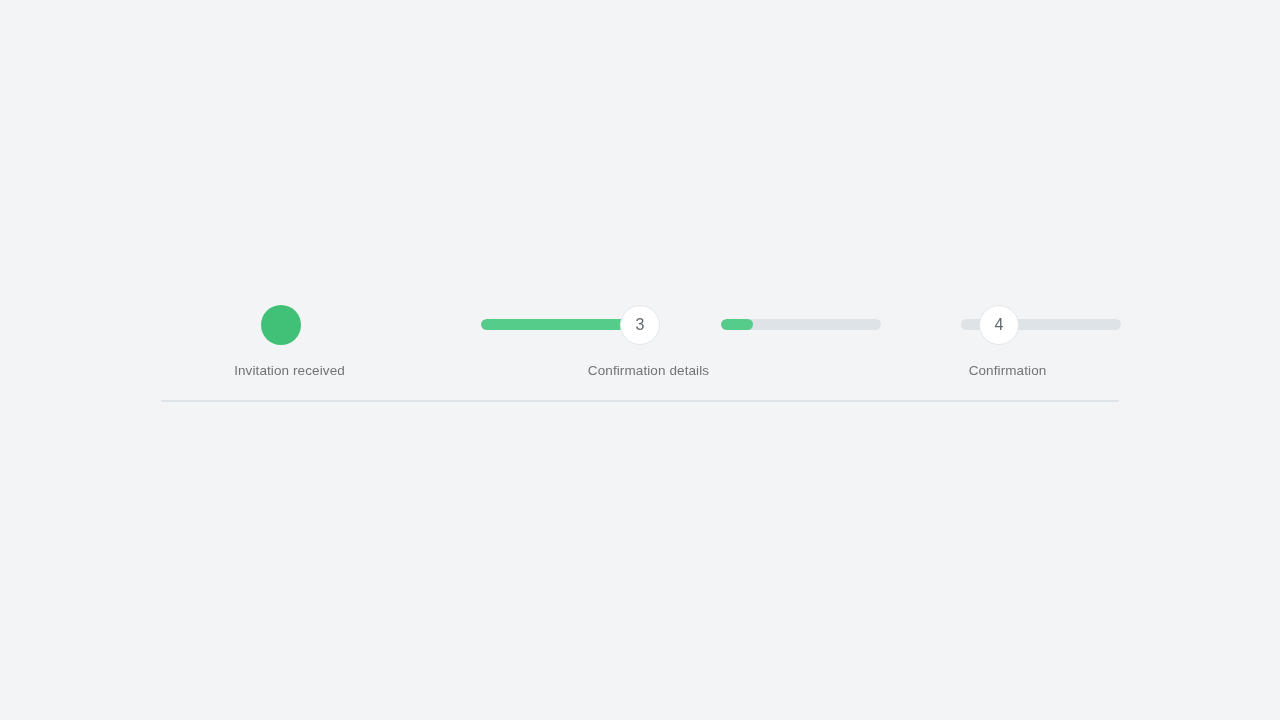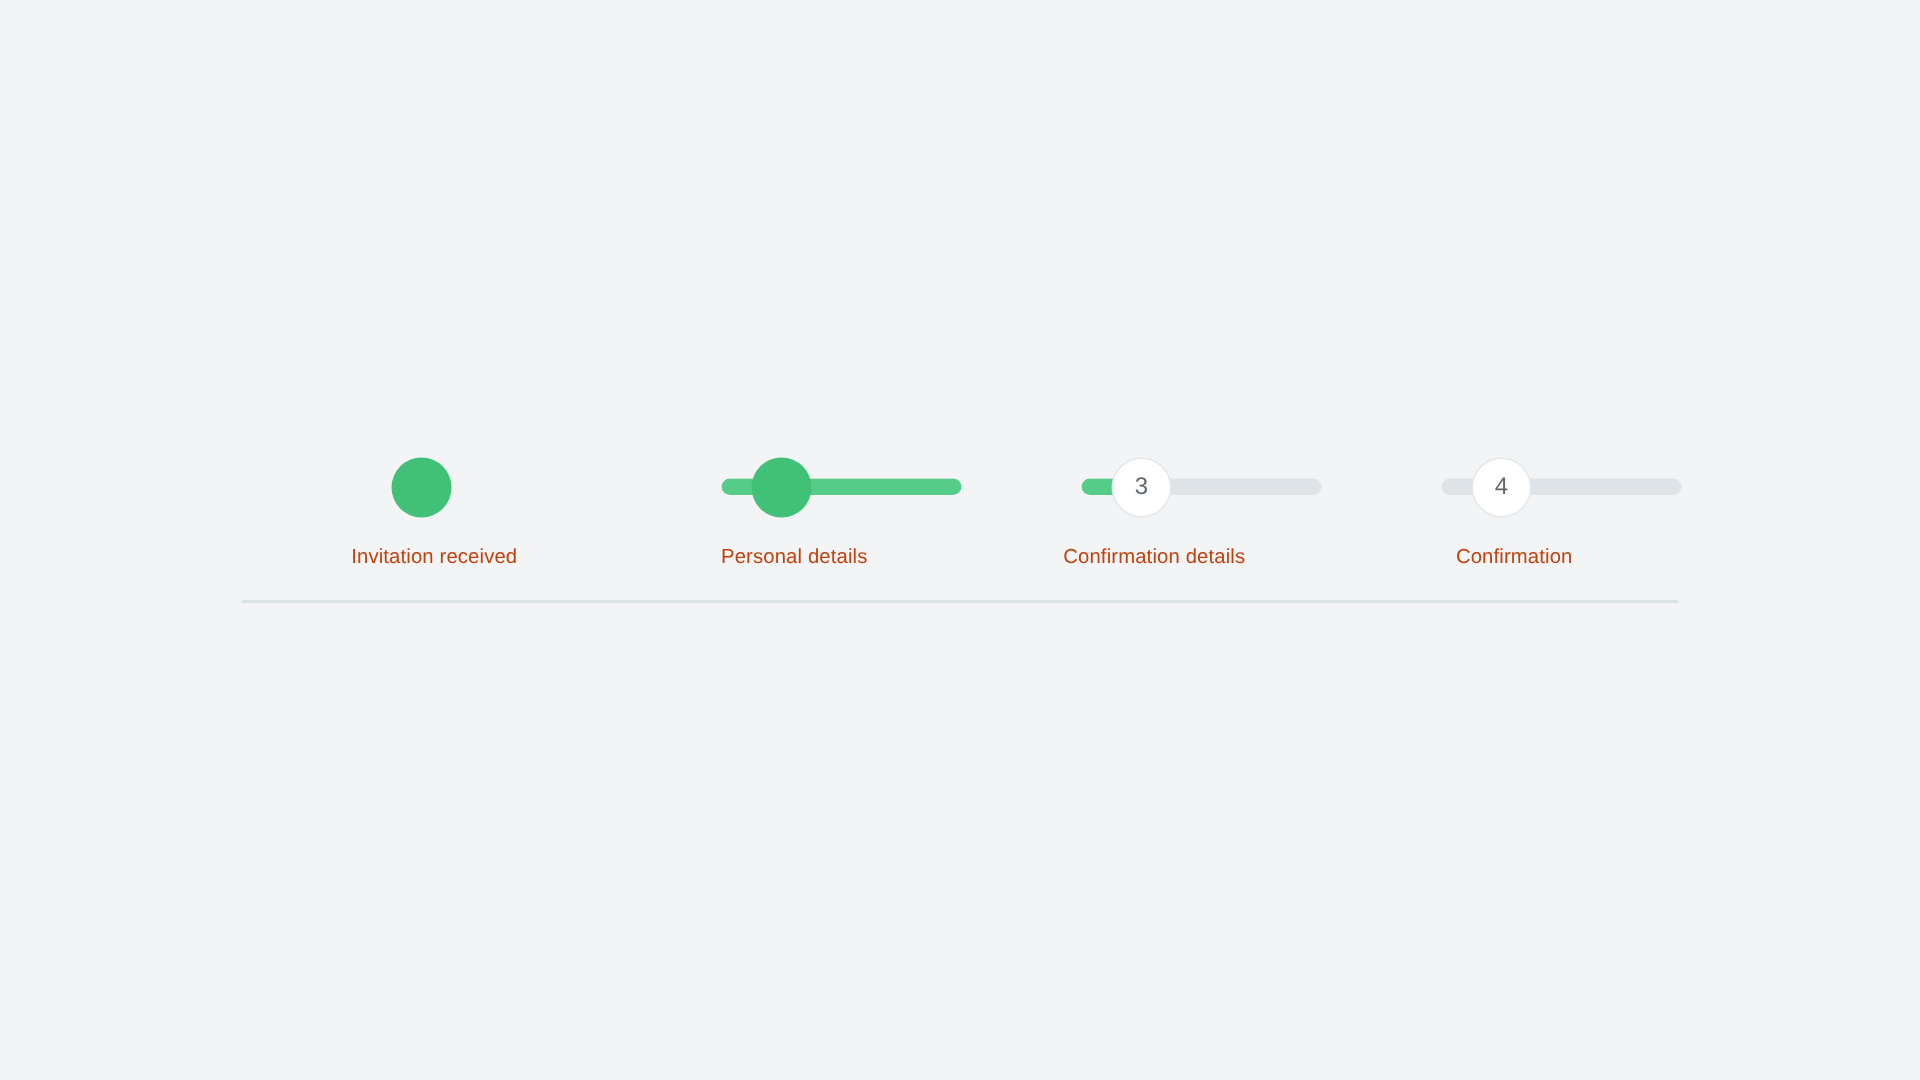--- a/index.html
+++ b/index.html
@@ -68,21 +68,21 @@
 
   .step-marker.pending {
     background: #ffffff;
     border: 1.5px solid #e3e7ea;
     color: #62696e;
   }
 
   .step-label {
     margin-top: 18px;
     font-size: 13.5px;
-    color: #c2410c;
+    color: #737373;
     white-space: nowrap;
     letter-spacing: 0.1px;
     margin-left: 17px;
   }
 
   
   .connector {
     position: absolute;
     top: 14px;
     height: 11px;
@@ -130,24 +130,20 @@
       </div>
       <div class="connector c3">
         <span class="fill" style="width: 0%;"></span>
       </div>
 
       <div class="step">
         <div class="step-marker done"></div>
         <div class="step-label">Invitation received</div>
       </div>
 
-      <div class="step">
-        <div class="step-marker done"></div>
-        <div class="step-label">Personal details</div>
-      </div>
 
       <div class="step">
         <div class="step-marker pending">3</div>
         <div class="step-label">Confirmation details</div>
       </div>
 
       <div class="step">
         <div class="step-marker pending">4</div>
         <div class="step-label">Confirmation</div>
       </div>

